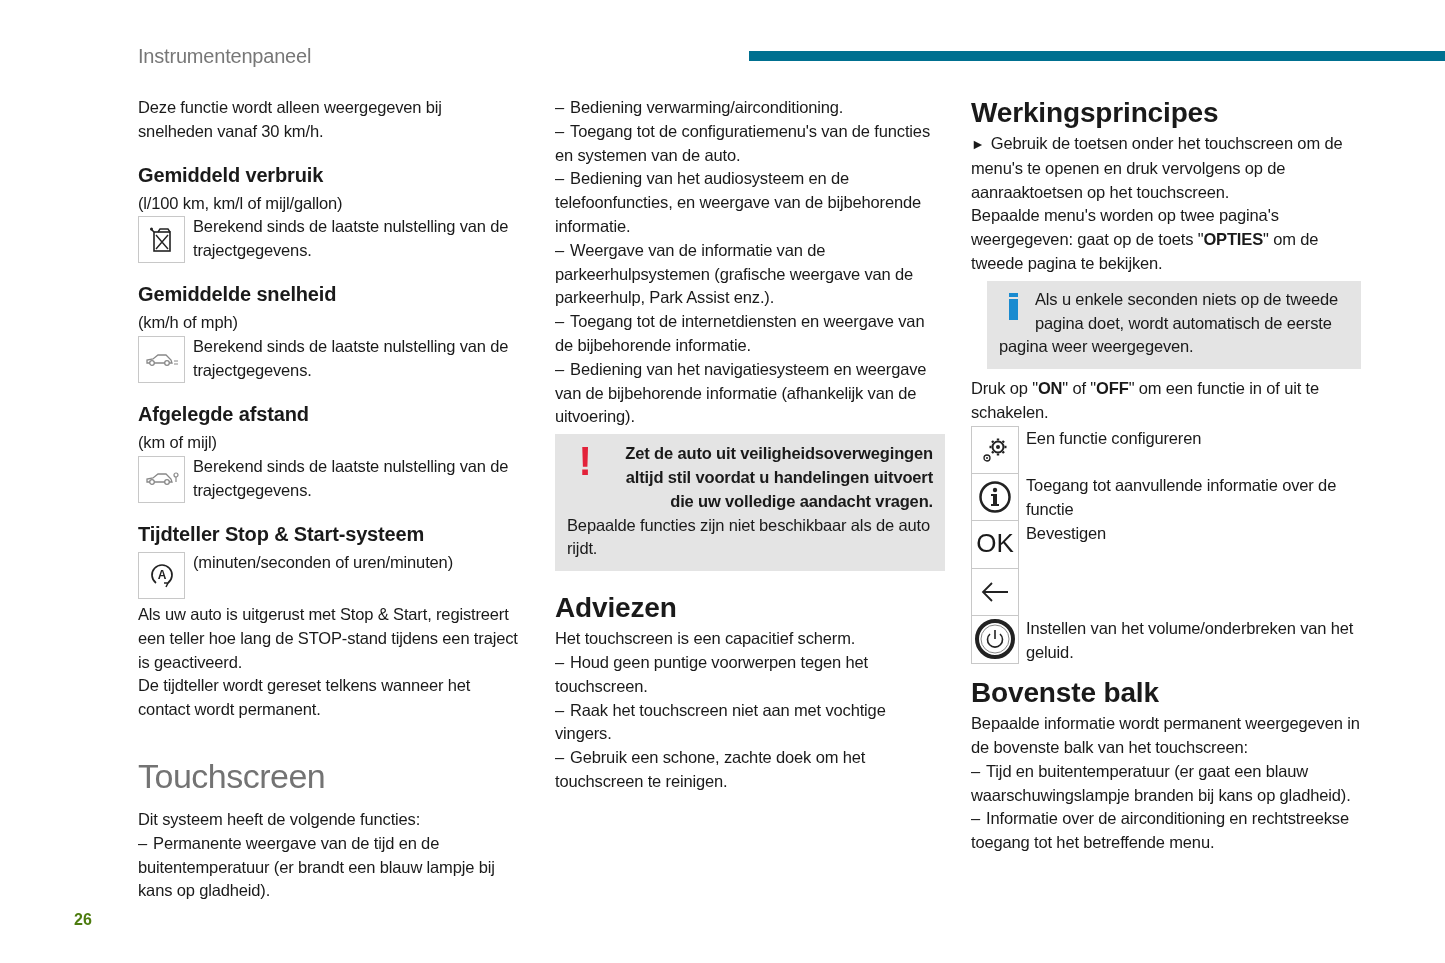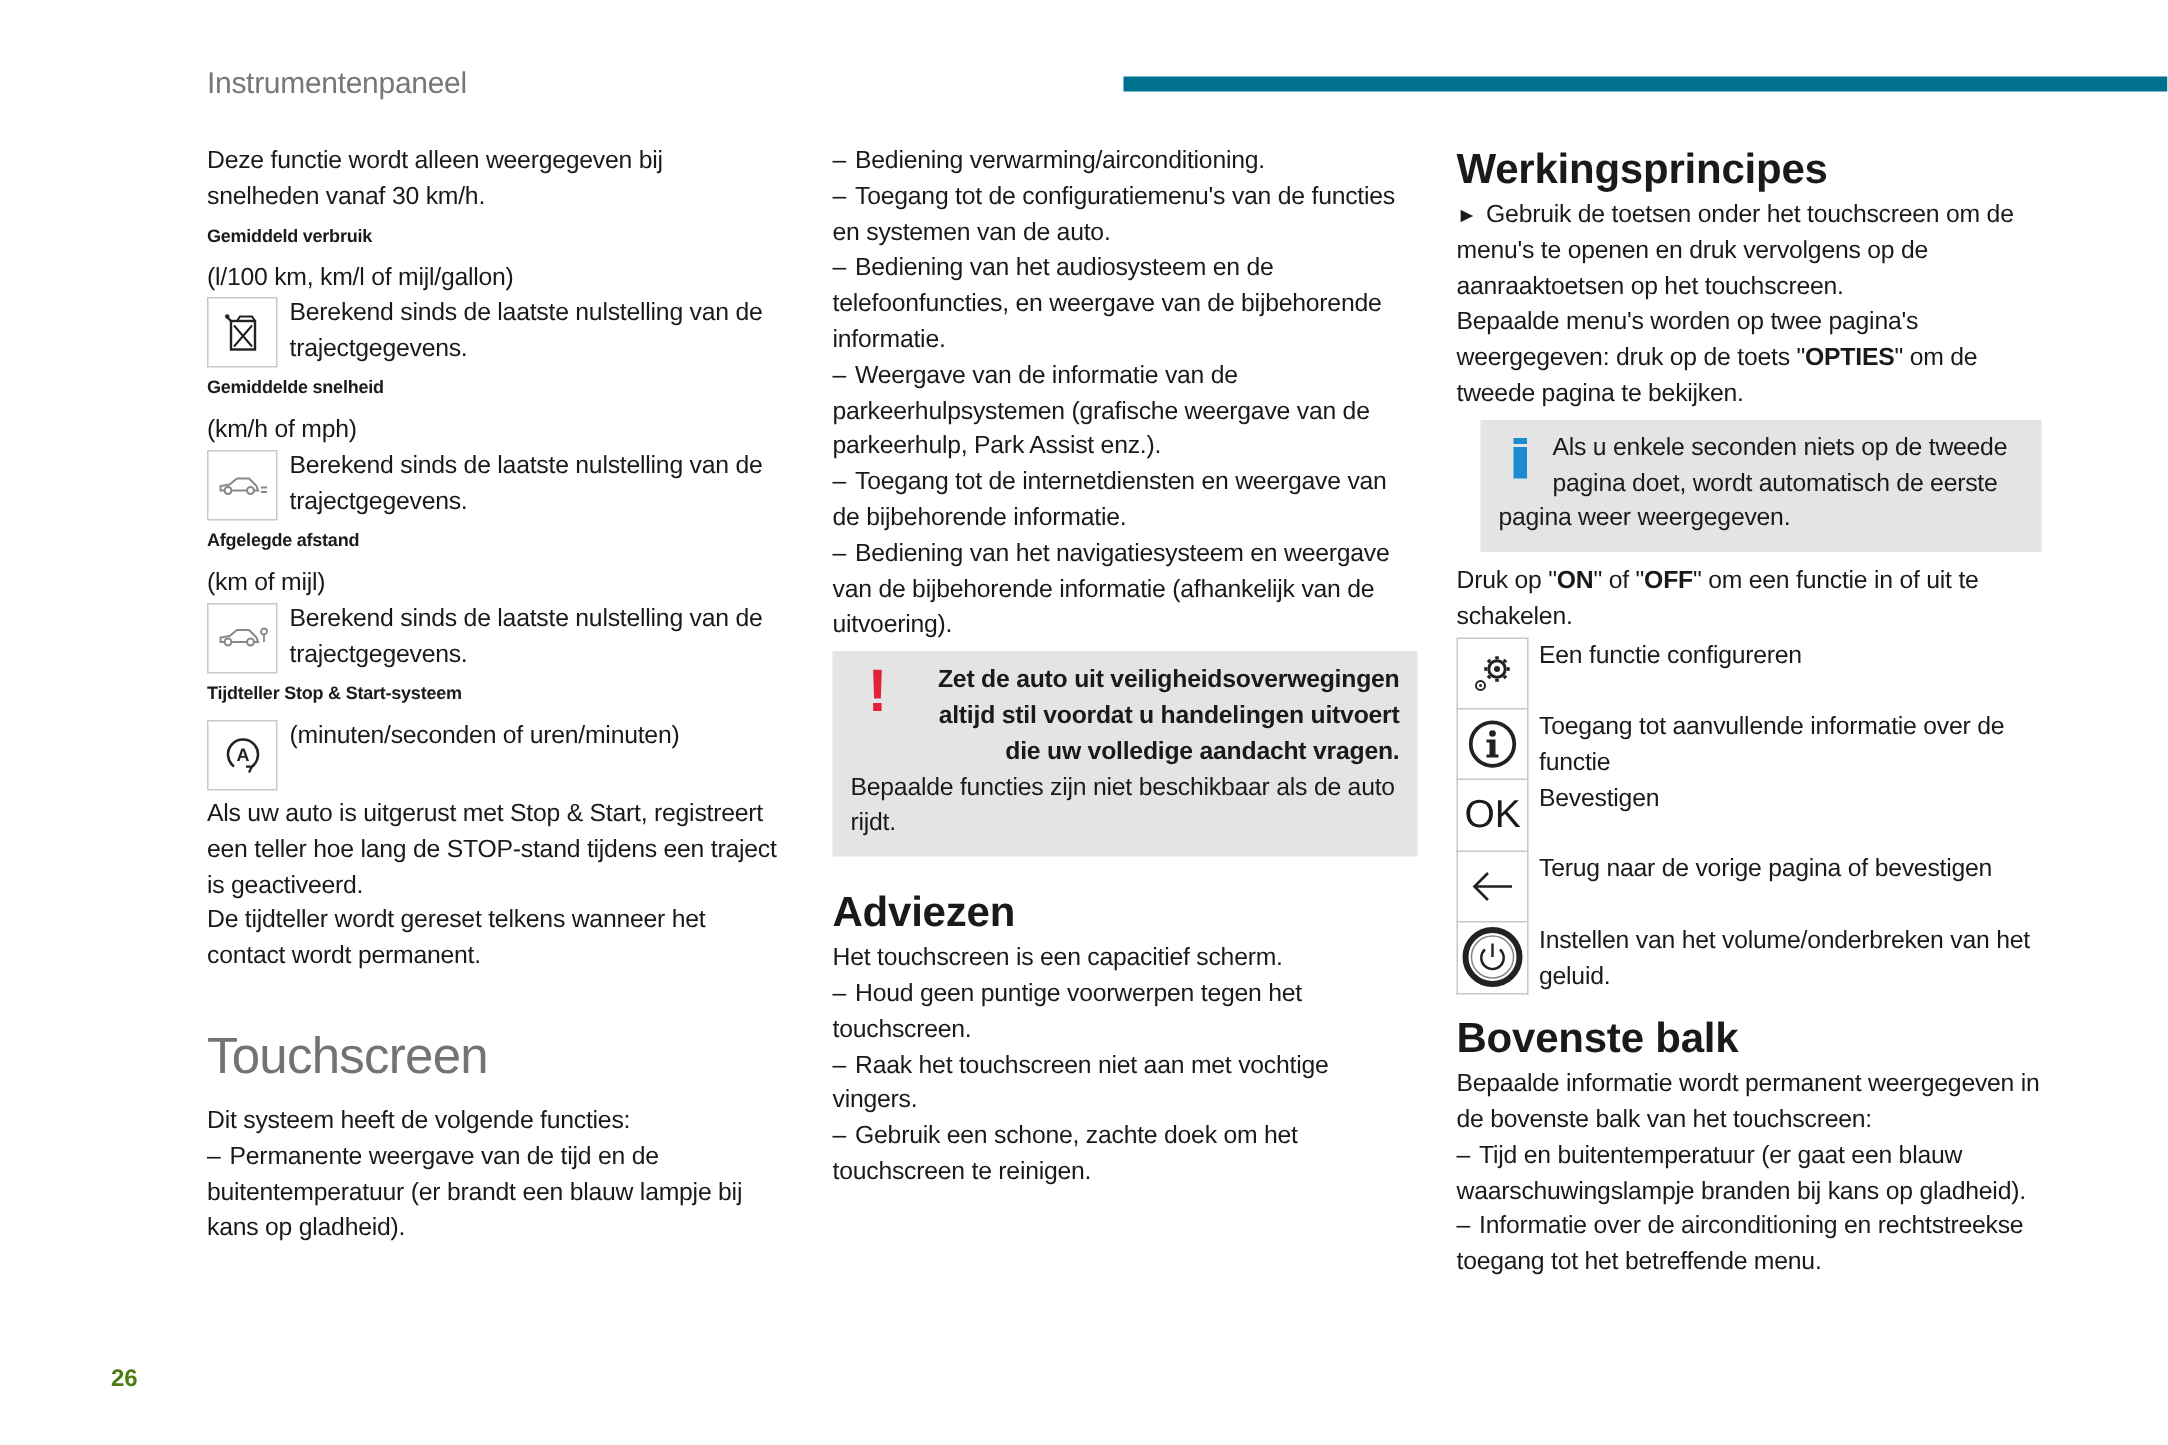--- a/index.html
+++ b/index.html
@@ -18,21 +18,21 @@
   }
   .page-number {
     position: absolute; left: 74px; top: 911px;
     font-size: 16px; font-weight: bold; color: #4d7c0f;
   }
   .col { position: absolute; top: 96px; font-size: 16.5px; line-height: 23.8px; letter-spacing: -0.15px; }
   .col1 { left: 138px; width: 385px; }
   .col2 { left: 555px; width: 390px; }
   .col3 { left: 971px; width: 390px; }
   p { margin: 0; }
-  .h3 { font-weight: bold; font-size: 12px; margin-bottom: 4px; line-height: 26px; }
+  .h3 { font-weight: bold; font-size: 20px; margin-top: 18px; margin-bottom: 4px; line-height: 26px; }
   .h2 { font-weight: bold; font-size: 28px; line-height: 34px; margin: 0 0 2px 0; }
   .h1-grey { font-size: 34px; color: #737373; line-height: 40px; margin-top: 34px; margin-bottom: 12px; letter-spacing: -0.5px; }
   .icon-row { display: flex; align-items: flex-start; }
   .icon-box {
     width: 47px; height: 47px; border: 1px solid #c8c8c8; box-sizing: border-box;
     flex: 0 0 47px; margin-right: 8px; display: flex; align-items: center; justify-content: center;
     margin-top: 1px;
   }
   .icon-text { flex: 1; }
   .warn-box {
@@ -150,21 +150,21 @@
   <div class="h2" style="margin-top:20px">Adviezen</div>
   <p>Het touchscreen is een capacitief scherm.</p>
   <p><span class="dash">–</span><span>Houd geen puntige voorwerpen tegen het touchscreen.</span></p>
   <p><span class="dash">–</span><span>Raak het touchscreen niet aan met vochtige vingers.</span></p>
   <p><span class="dash">–</span><span>Gebruik een schone, zachte doek om het touchscreen te reinigen.</span></p>
 </div>
 
 <div class="col col3">
   <div class="h2">Werkingsprincipes</div>
   <p><span class="triangle">►</span><span>Gebruik de toetsen onder het touchscreen om de menu's te openen en druk vervolgens op de aanraaktoetsen op het touchscreen.</span></p>
-  <p><span>Bepaalde menu's worden op twee pagina's weergegeven: druk op de toets "</span><b>OPTIES</b><span>" om de tweede pagina te bekijken.</span></p>
+  <p><span>Bepaalde menu's worden op twee pagina's weergegeven: gaat op de toets "</span><b>OPTIES</b><span>" om de tweede pagina te bekijken.</span></p>
 
   <div class="info-box">
     <div class="info-i">
         <div class="dot"></div>
         <div class="stem"></div>
       </div>
     <div>Als u enkele seconden niets op de tweede pagina doet, wordt automatisch de eerste pagina weer weergegeven.</div>
   </div>
 
   <p><span>Druk op "</span><b>ON</b><span>" of "</span><b>OFF</b><span>" om een functie in of uit te schakelen.</span></p>
@@ -206,21 +206,20 @@
         <span class="ok-label">OK</span>
       </div>
       <div>Bevestigen</div>
     </div>
     <div class="key-row">
       <div class="key-icon">
         <svg width="30" height="24" viewBox="0 0 30 24">
           <path d="M28 12 L3 12 M12 3 L3 12 L12 21" fill="none" stroke="#222" stroke-width="1.8"></path>
         </svg>
       </div>
-      <div>Terug naar de vorige pagina of bevestigen</div>
     </div>
     <div class="key-row">
       <div class="key-icon">
         <svg width="42" height="42" viewBox="0 0 42 42">
           <circle cx="21" cy="21" r="18" fill="#fff" stroke="#222" stroke-width="4"></circle>
           <circle cx="21" cy="21" r="14" fill="none" stroke="#888" stroke-width="1"></circle>
           <path d="M16 16 A7.5 7.5 0 1 0 26 16" fill="none" stroke="#222" stroke-width="1.6"></path>
           <line x1="21" y1="12" x2="21" y2="21" stroke="#222" stroke-width="1.6"></line>
         </svg>
       </div>

